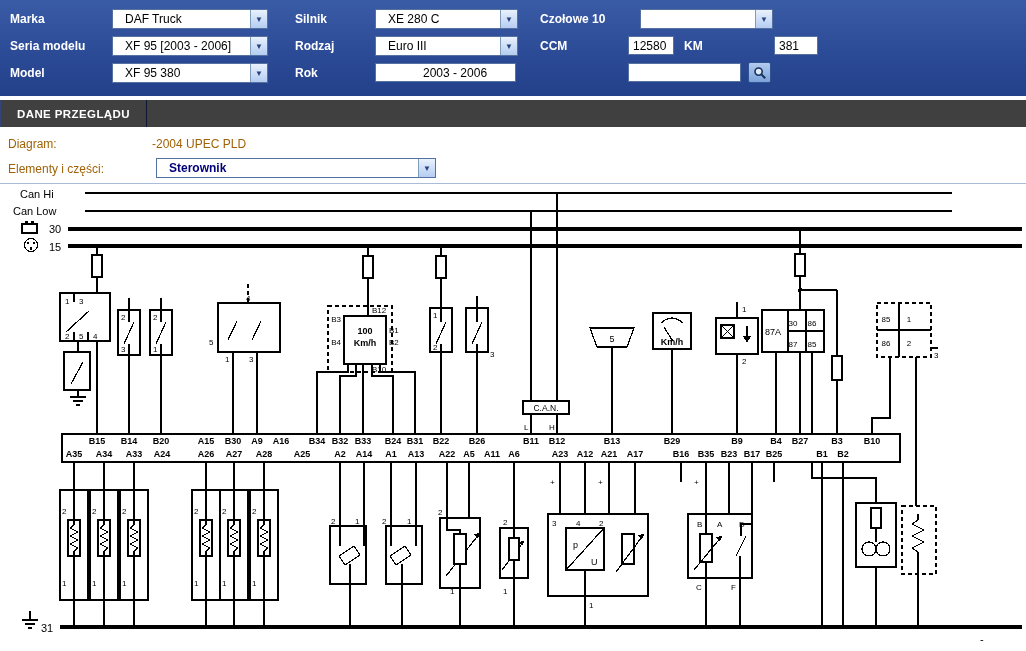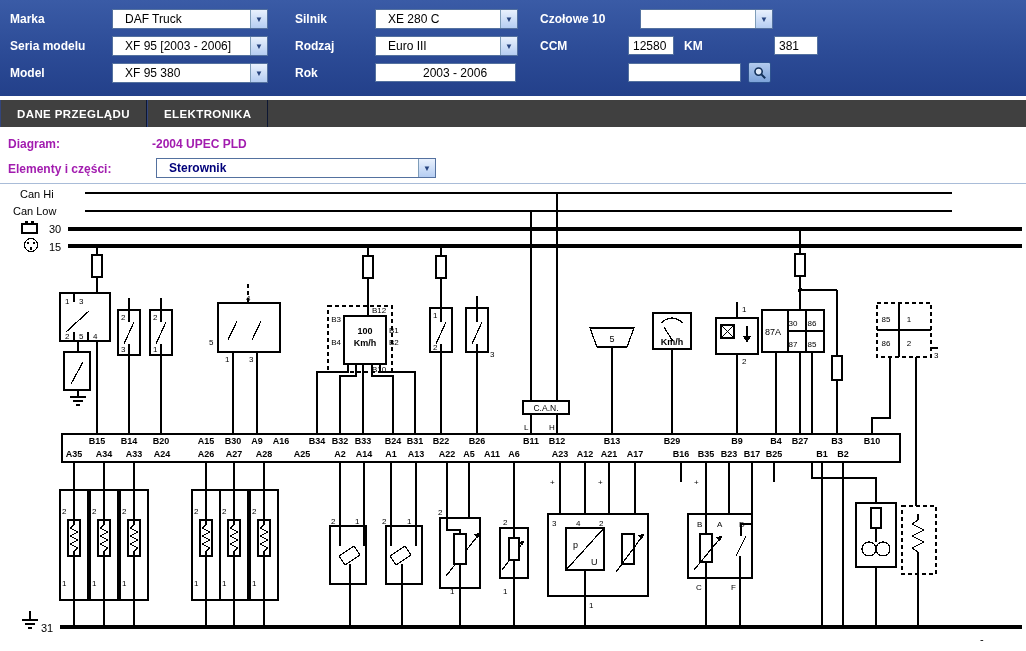--- a/index.html
+++ b/index.html
@@ -21,21 +21,21 @@
   .sbtn{position:absolute;width:23px;height:21px;border:1px solid #2f5490;border-radius:2px;
         background:linear-gradient(180deg,#b3cbee 0%,#7da3da 100%);
         display:flex;align-items:center;justify-content:center;cursor:pointer}
 
   
   .menubar{position:absolute;left:0;top:100px;width:1026px;height:27px;background:#404040;display:flex;align-items:stretch}
   .mitem{color:#fff;font-size:11.5px;font-weight:bold;letter-spacing:.4px;display:flex;align-items:center;
          padding:0 16px;border-right:1px solid #0d1733;border-left:1px solid #33457c;cursor:pointer;white-space:nowrap}
 
   
-  .ilabel{position:absolute;font-size:12px;font-weight:bold;color:#a21caf;white-space:nowrap}
+  .ilabel{position:absolute;font-size:12px;font-weight:normal;color:#a16207;white-space:nowrap}
   .divider{position:absolute;top:183px;left:0;width:1026px;height:1px;background:#a9bcd8}
   .esel .txt{font-weight:bold;color:#00007a}
 
   
   svg.diagram{position:absolute;left:0;top:185px;width:1026px;height:466px}
   .w{stroke:#000;stroke-width:1.2;fill:none}
   .w2{stroke:#000;stroke-width:2.6;fill:none}
   .w3{stroke:#000;stroke-width:3.2;fill:none}
   .cbox{fill:#fff;stroke:#000;stroke-width:1.2}
   .nofill{fill:none;stroke:#000;stroke-width:1.2}
@@ -96,21 +96,20 @@
     <div class="sbtn" style="left:748px;top:62px">
       <svg width="14" height="14" viewBox="0 0 14 14">
         <circle cx="5.6" cy="5.6" r="3.6" fill="#dfe9f8" stroke="#123059" stroke-width="1.6"></circle>
         <line x1="8.4" y1="8.4" x2="12.2" y2="12.2" stroke="#123059" stroke-width="2"></line>
       </svg>
     </div>
   </div>
 
   <div class="menubar">
     <div class="mitem">DANE PRZEGLĄDU</div>
-    <div class="mitem">ELEKTRONIKA</div>
   </div>
 
   <span class="ilabel" style="left:8px;top:137px">Diagram:</span>
   <span class="ilabel" style="left:152px;top:137px">-2004 UPEC PLD</span>
   <span class="ilabel" style="left:8px;top:162px">Elementy i części:</span>
   <div class="sel esel" style="position:absolute;left:156px;top:158px;width:280px">
     <span class="txt">Sterownik</span>
     <span class="arr">▼</span>
   </div>
   <div class="divider"></div>

